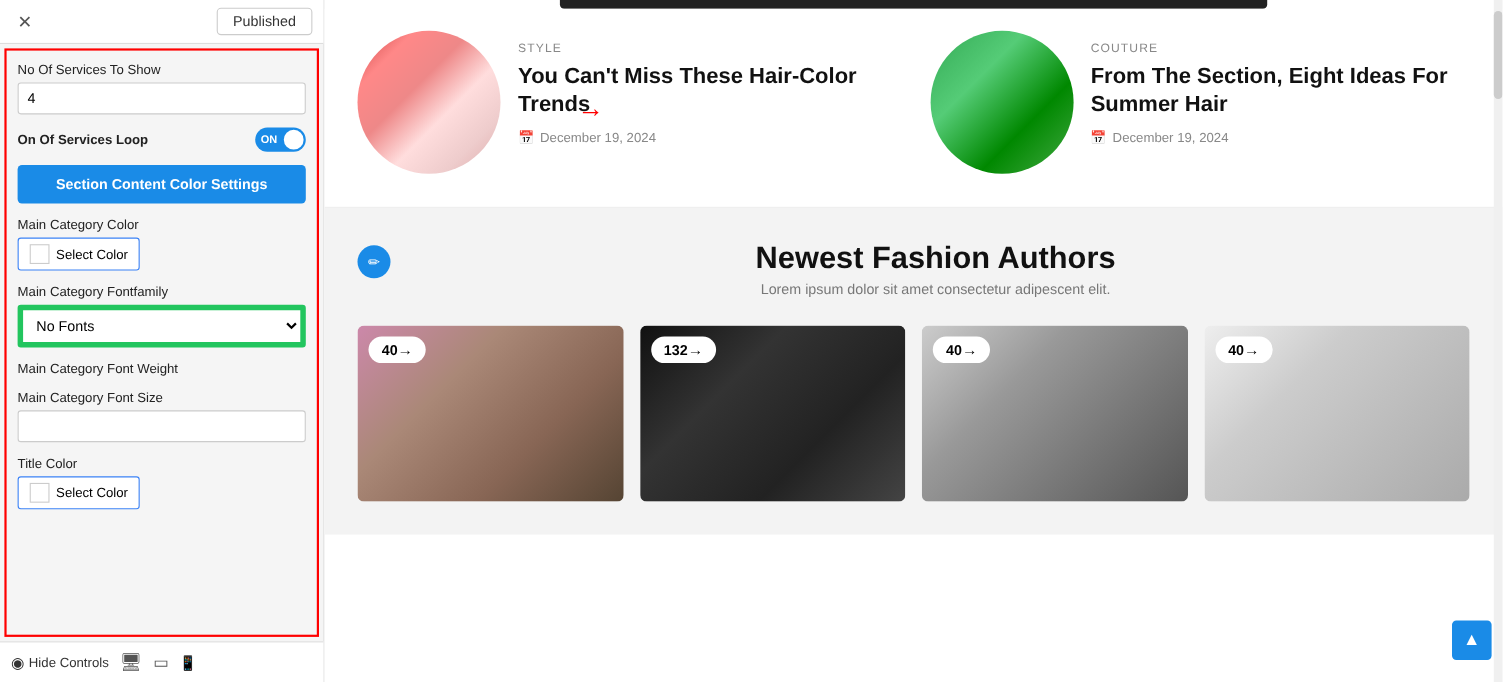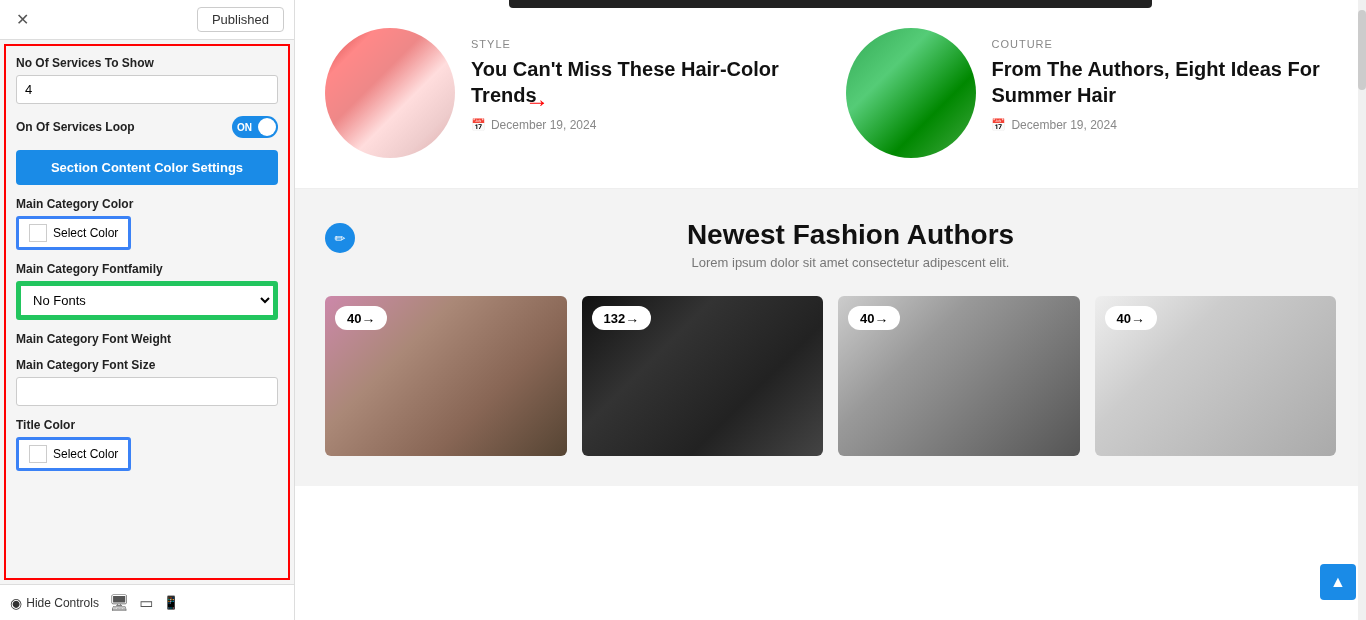--- a/index.html
+++ b/index.html
@@ -53,21 +53,21 @@
       border: 2px solid red;
       margin: 4px;
     }
 
     .field-group {
       margin-bottom: 12px;
     }
 
     .field-label {
       font-size: 12px;
-      font-weight: bold;
+      font-weight: normal;
       color: #222;
       margin-bottom: 5px;
       display: block;
     }
 
     .text-input {
       width: 100%;
       padding: 6px 8px;
       border: 1px solid #ccc;
       border-radius: 3px;
@@ -124,21 +124,21 @@
       padding: 10px 14px;
       font-size: 13px;
       font-weight: bold;
       cursor: pointer;
       width: 100%;
       margin-bottom: 12px;
     }
 
     .select-color-btn {
       background: #fff;
-      border: 3px solid #3b82f6;
+      border: 1px solid #3b82f6;
       border-radius: 3px;
       padding: 5px 10px;
       font-size: 12px;
       cursor: pointer;
       display: flex;
       align-items: center;
       gap: 6px;
     }
 
     .color-swatch {
@@ -502,21 +502,21 @@
             <span>📅</span>
             <span>December 19, 2024</span>
           </div>
         </div>
       </div>
 
       <div class="article-card">
         <div class="article-img-placeholder img-couture-1" style="width:130px;height:130px;border-radius:50%;flex-shrink:0;"></div>
         <div class="article-meta">
           <div class="article-category">COUTURE</div>
-          <div class="article-title">From The Authors, Eight Ideas For Summer Hair</div>
+          <div class="article-title">From The Section, Eight Ideas For Summer Hair</div>
           <div class="article-date">
             <span>📅</span>
             <span>December 19, 2024</span>
           </div>
         </div>
       </div>
 
     </div>
   </div>
 

